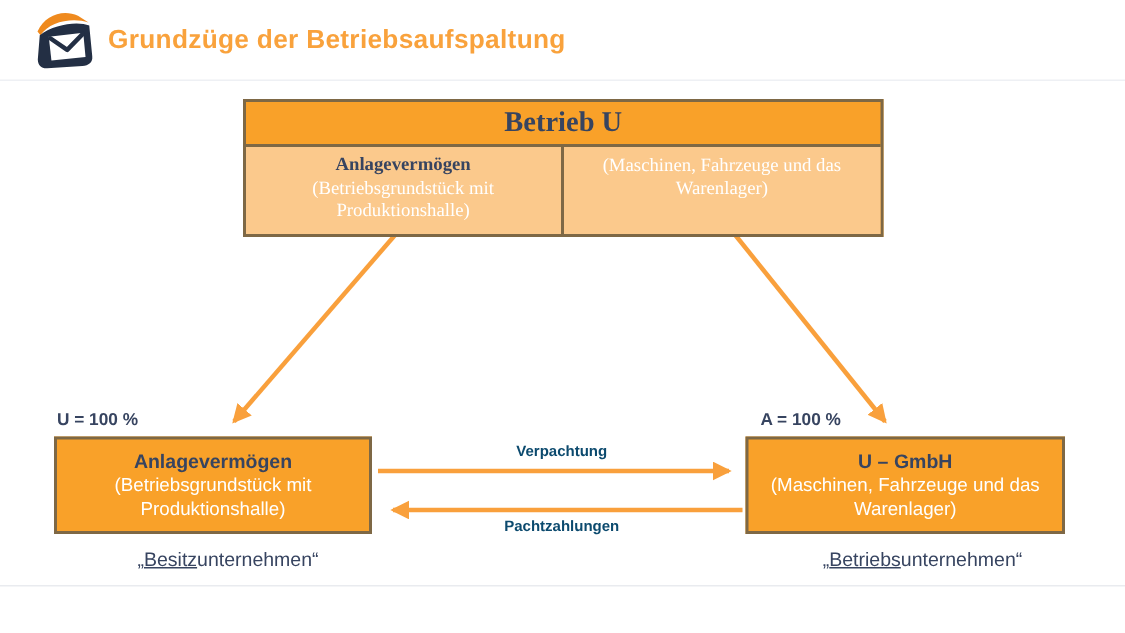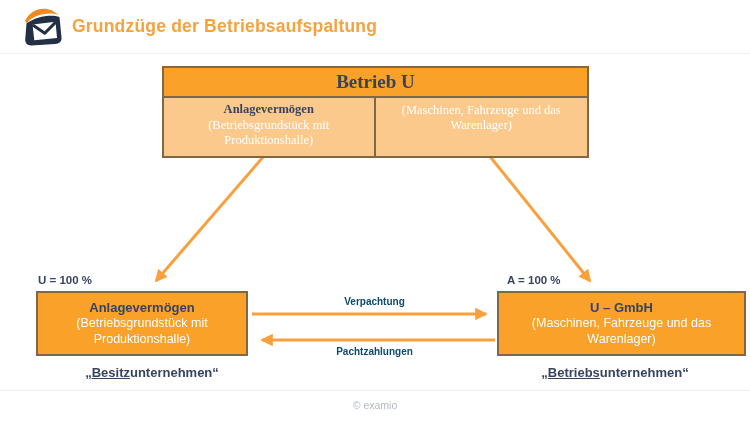--- a/index.html
+++ b/index.html
@@ -27,30 +27,30 @@
   .arrows{position:absolute;left:0;top:0;width:750px;height:422px;pointer-events:none;}
   
   .owner-label{position:absolute;font-size:11.5px;font-weight:700;color:#374460;}
   .owner-left{left:38px;top:274px;}
   .owner-right{left:507px;top:274px;}
   
   .entity{position:absolute;top:291px;height:65px;background:#f9a129;border:2px solid #7e6845;
     box-sizing:border-box;display:flex;flex-direction:column;justify-content:center;
     text-align:center;padding:0 5px;}
   .entity-left{left:36px;width:212px;}
-  .entity-right{left:497px;width:249px;}
+  .entity-right{left:497px;width:213px;}
   .entity-title{font-size:13px;font-weight:700;color:#374460;}
   .entity-sub{font-size:12.5px;color:#ffffff;line-height:1.22;margin-top:1px;}
   
   .rel-label{position:absolute;left:252px;width:245px;text-align:center;
     font-size:10px;font-weight:700;color:#0c4a6e;}
   .rel-top{top:296px;}
   .rel-bottom{top:346px;}
   
-  .caption{position:absolute;top:365px;text-align:center;font-size:13px;font-weight:700;color:#374460;}
+  .caption{position:absolute;top:365px;text-align:center;font-size:13px;font-weight:400;color:#374460;}
   .caption-left{left:46px;width:212px;}
   .caption-right{left:505px;width:220px;}
   .caption .ul{text-decoration:underline;}
   
   .footer-divider{position:absolute;left:0;top:390px;width:750px;height:0;border-top:1px solid #e9ebef;}
   .copyright{position:absolute;left:0;top:399px;width:750px;text-align:center;
     font-size:10.5px;color:#b3bac6;}
 </style>
 </head>
 <body>
@@ -107,15 +107,14 @@
     <div class="entity-sub">(Maschinen, Fahrzeuge und das Warenlager)</div>
   </div>
 
   <div class="rel-label rel-top">Verpachtung</div>
   <div class="rel-label rel-bottom">Pachtzahlungen</div>
 
   <div class="caption caption-left"><span>„</span><span class="ul">Besitz</span><span>unternehmen“</span></div>
   <div class="caption caption-right"><span>„</span><span class="ul">Betriebs</span><span>unternehmen“</span></div>
 
   <div class="footer-divider"></div>
-  <div class="copyright">© examio</div>
 
 </div>
 
 </body></html>

